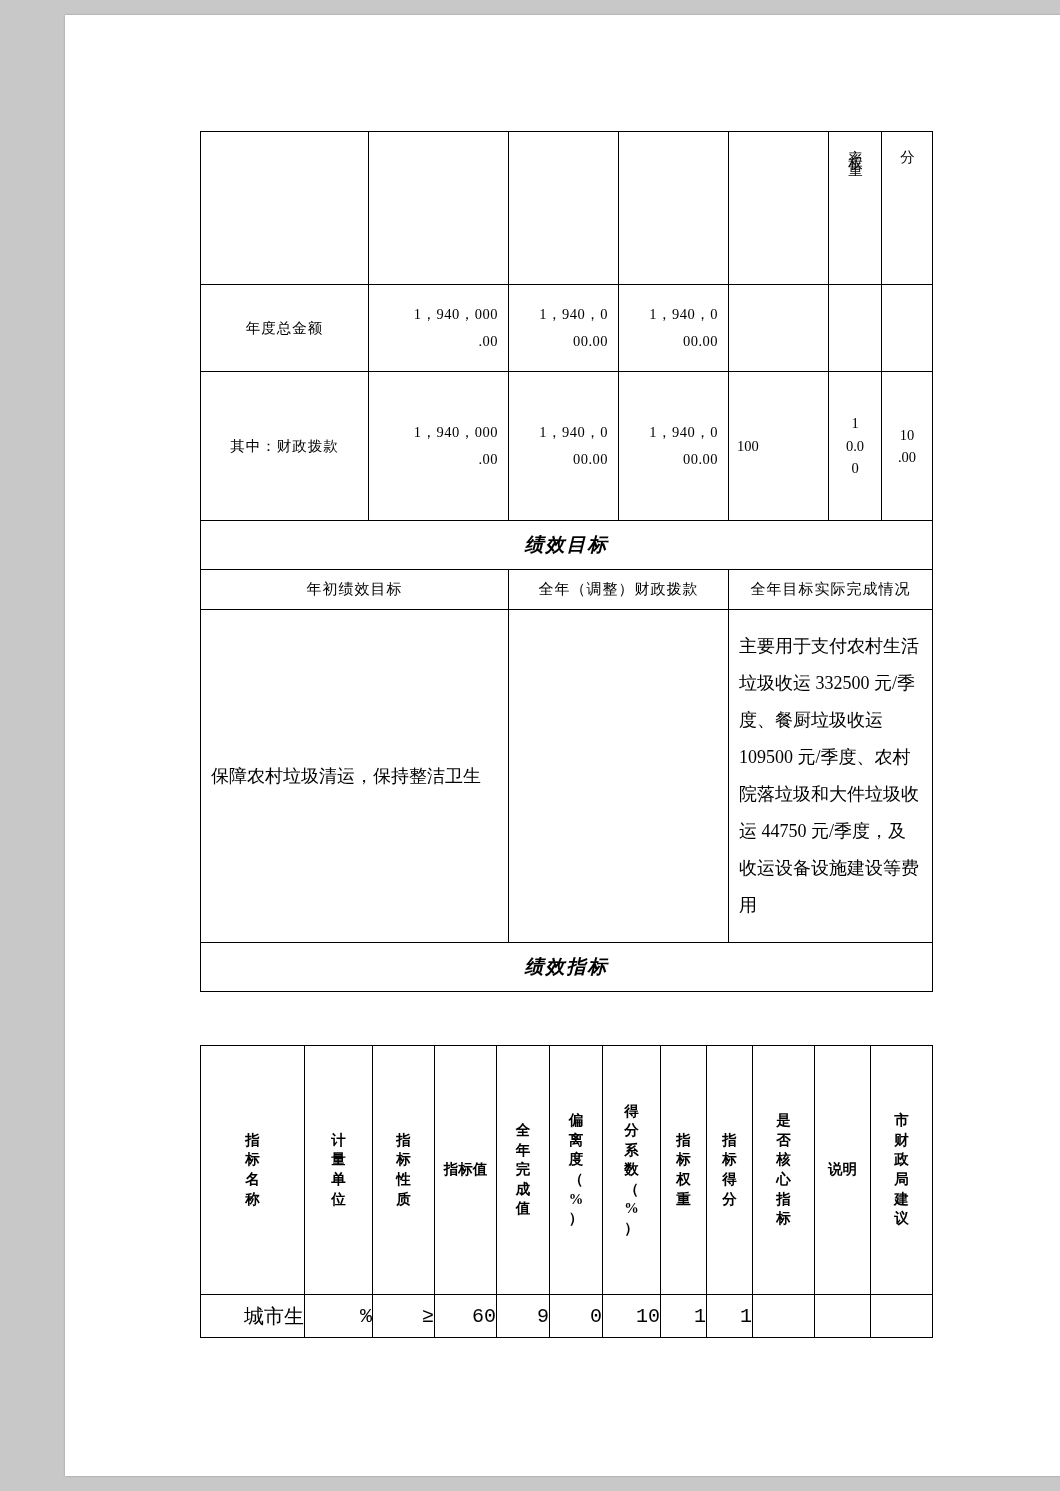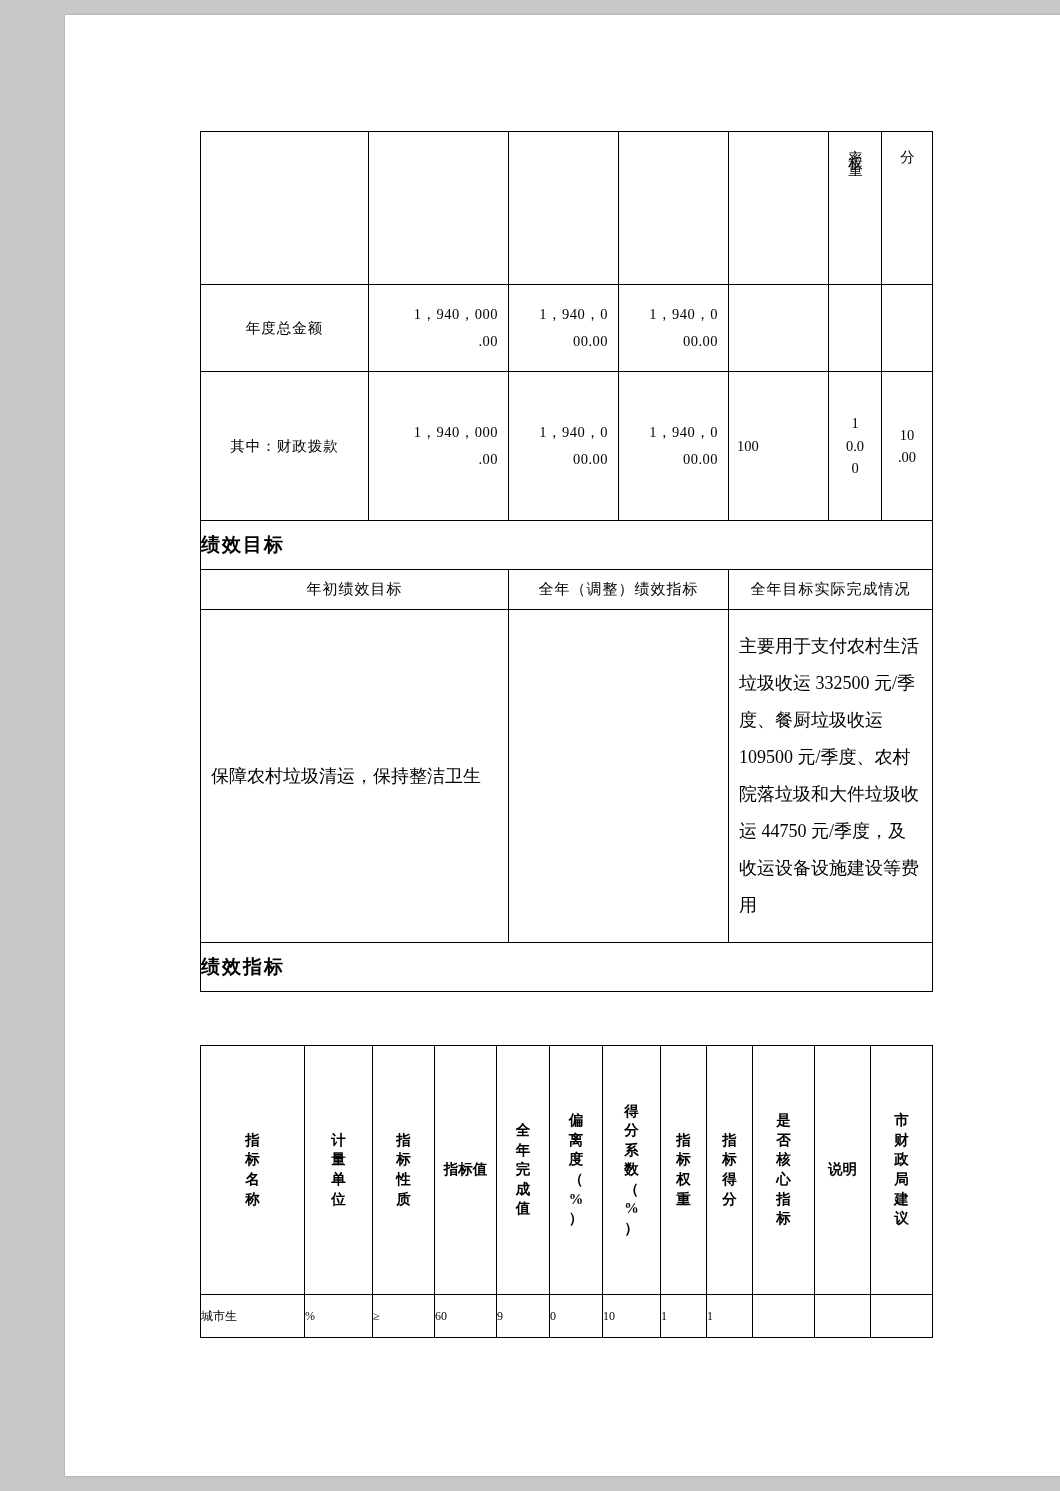--- a/index.html
+++ b/index.html
@@ -75,26 +75,27 @@
   .label-cell {
     text-align: center;
     letter-spacing: 1px;
   }
   .stack-num {
     text-align: center;
     line-height: 1.55;
     font-size: 14.5px;
   }
   .section-title {
-    text-align: left;
+    text-align: center;
     font-weight: bold;
     font-size: 19px;
     font-family: "Liberation Sans", sans-serif;
     padding: 11px 0;
     letter-spacing: 2px;
+    font-style: italic;
   }
   .col-head {
     text-align: center;
     font-weight: normal;
     font-size: 15px;
     padding: 10px 4px;
     letter-spacing: 1px;
   }
   .goal-cell {
     vertical-align: top;
@@ -107,22 +108,23 @@
   }
   .ind-head {
     text-align: center;
     font-size: 14.5px;
     padding: 8px 2px;
     line-height: 1.35;
     font-weight: bold;
   }
   .ind-row td {
     height: 42px;
-    text-align: left;
-    font-size: 12px;
+    text-align: right;
+    font-size: 20px;
+    font-family: Liberation Mono, monospace;
   }
 </style>
 </head>
 <body>
 
 <div class="page">
 
   <table class="doc-table">
     <colgroup>
       <col style="width:168px">
@@ -240,21 +242,21 @@
       <td colspan="7">
         <div class="section-title">绩效目标</div>
       </td>
     </tr>
 
     <tr>
       <td colspan="2">
         <div class="col-head">年初绩效目标</div>
       </td>
       <td colspan="2">
-        <div class="col-head">全年（调整）绩效指标</div>
+        <div class="col-head">全年（调整）财政拨款</div>
       </td>
       <td colspan="3">
         <div class="col-head">全年目标实际完成情况</div>
       </td>
     </tr>
 
     <tr>
       <td colspan="2" style="height:332px">
         <div class="goal-cell goal-left">保障农村垃圾清运，保持整洁卫生</div>
       </td>

